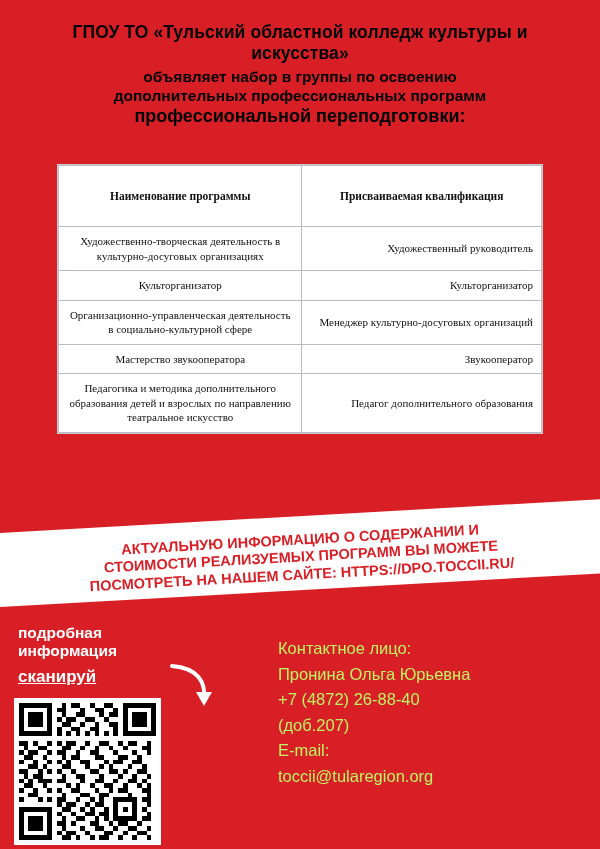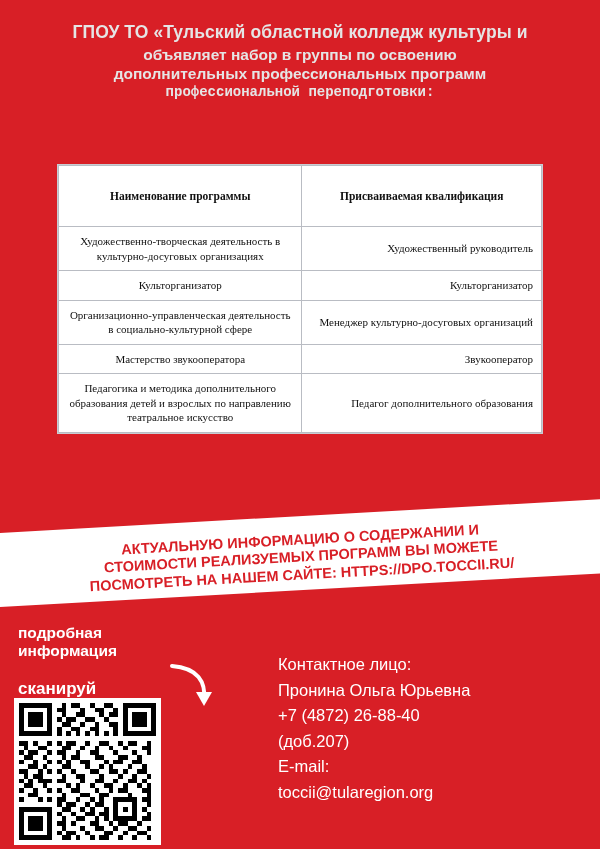--- a/index.html
+++ b/index.html
@@ -18,40 +18,39 @@
     width: 600px;
     height: 849px;
     background: #d81f26;
     overflow: hidden;
   }
 
   
   .header {
     padding: 22px 34px 10px 34px;
     text-align: center;
-    color: #e5e5e5;
+    color: #000000;
   }
   .header .line {
     font-weight: bold;
     line-height: 1.22;
   }
   .header .l1 {
     font-size: 17.5px;
     letter-spacing: 0.1px;
   }
   .header .l2 {
     font-size: 15.5px;
     margin-top: 3px;
   }
   .header .l3 {
     font-size: 15.5px;
   }
   .header .l4 {
-    font-size: 14px;
-    font-family: Liberation Mono, monospace;
+    font-size: 18px;
   }
 
   
   .table-card {
     position: absolute;
     left: 57px;
     top: 164px;
     width: 486px;
     background: #ffffff;
     border: 1px solid #c9ccd2;
@@ -126,22 +125,23 @@
     left: 18px;
     top: 12px;
     color: #ffffff;
     font-weight: bold;
     font-size: 15.5px;
     line-height: 1.18;
   }
   .qr-label .scan {
     color: #ffffff;
     font-size: 17px;
-    margin-top: 18px;
+    margin-top: 6px;
     display: block;
+    text-decoration: underline;
   }
   .qr-box {
     position: absolute;
     left: 14px;
     top: 86px;
     width: 147px;
     height: 147px;
     background: #ffffff;
     padding: 5px;
     box-sizing: border-box;
@@ -152,35 +152,36 @@
     position: absolute;
     left: 168px;
     top: 50px;
     width: 46px;
     height: 48px;
   }
 
   .contacts {
     position: absolute;
     left: 278px;
-    top: 40px;
+    top: 24px;
     width: 300px;
-    color: #ffffff;
+    color: #bef264;
     font-size: 16.5px;
     line-height: 1.55;
   }
   .contacts div { white-space: nowrap; }
 </style>
 </head>
 <body>
 
 <div class="poster">
 
   <div class="header">
     <div class="line l1">ГПОУ ТО «Тульский областной колледж культуры и</div>
+    <div class="line l1">искусства»</div>
     <div class="line l2">объявляет набор в группы по освоению</div>
     <div class="line l3">дополнительных профессиональных программ</div>
     <div class="line l4">профессиональной переподготовки:</div>
   </div>
 
   <div class="table-card">
     <table class="programs">
       <colgroup>
           <col class="c1">
           <col class="c2">

